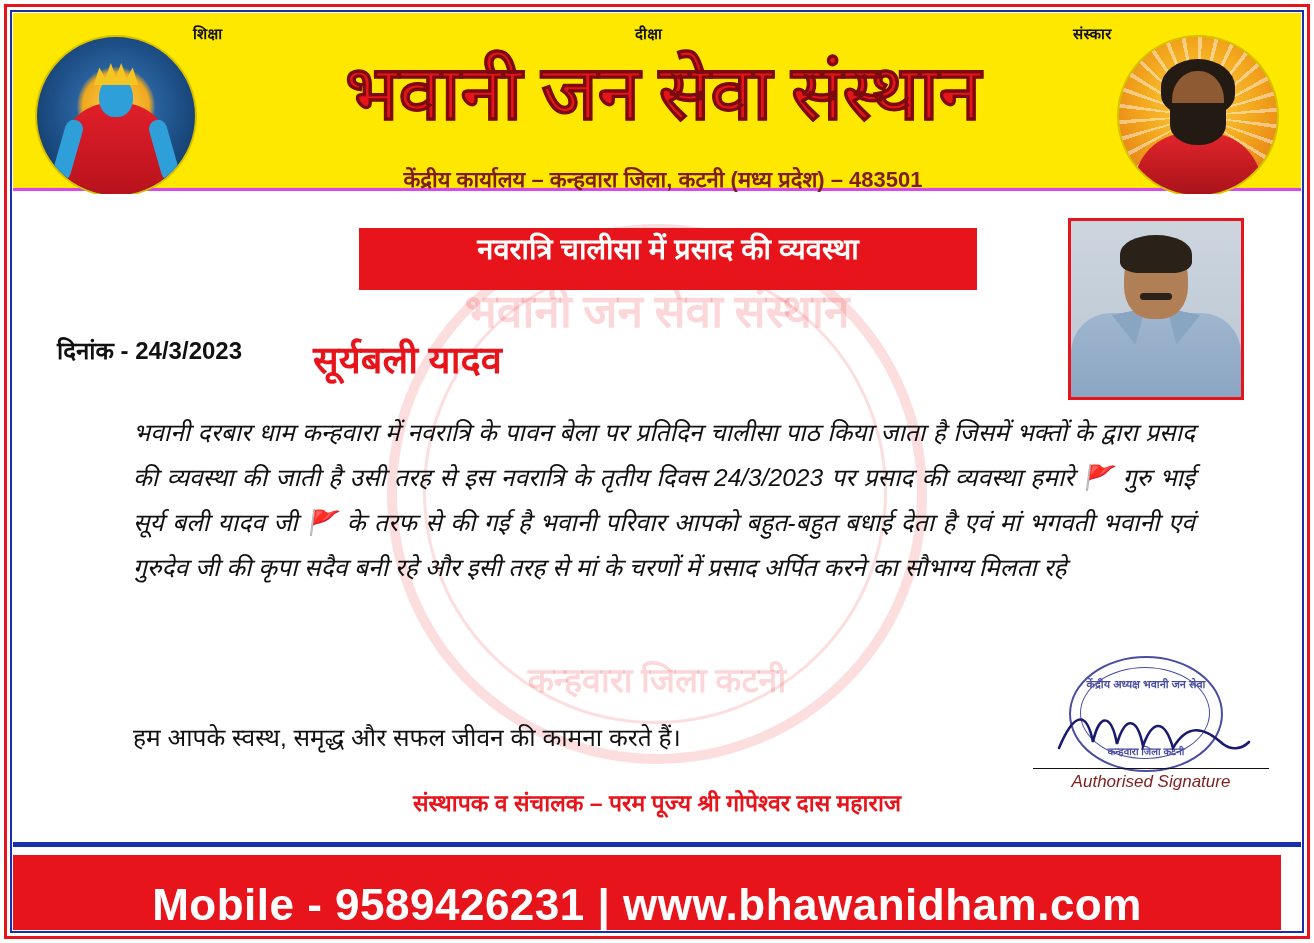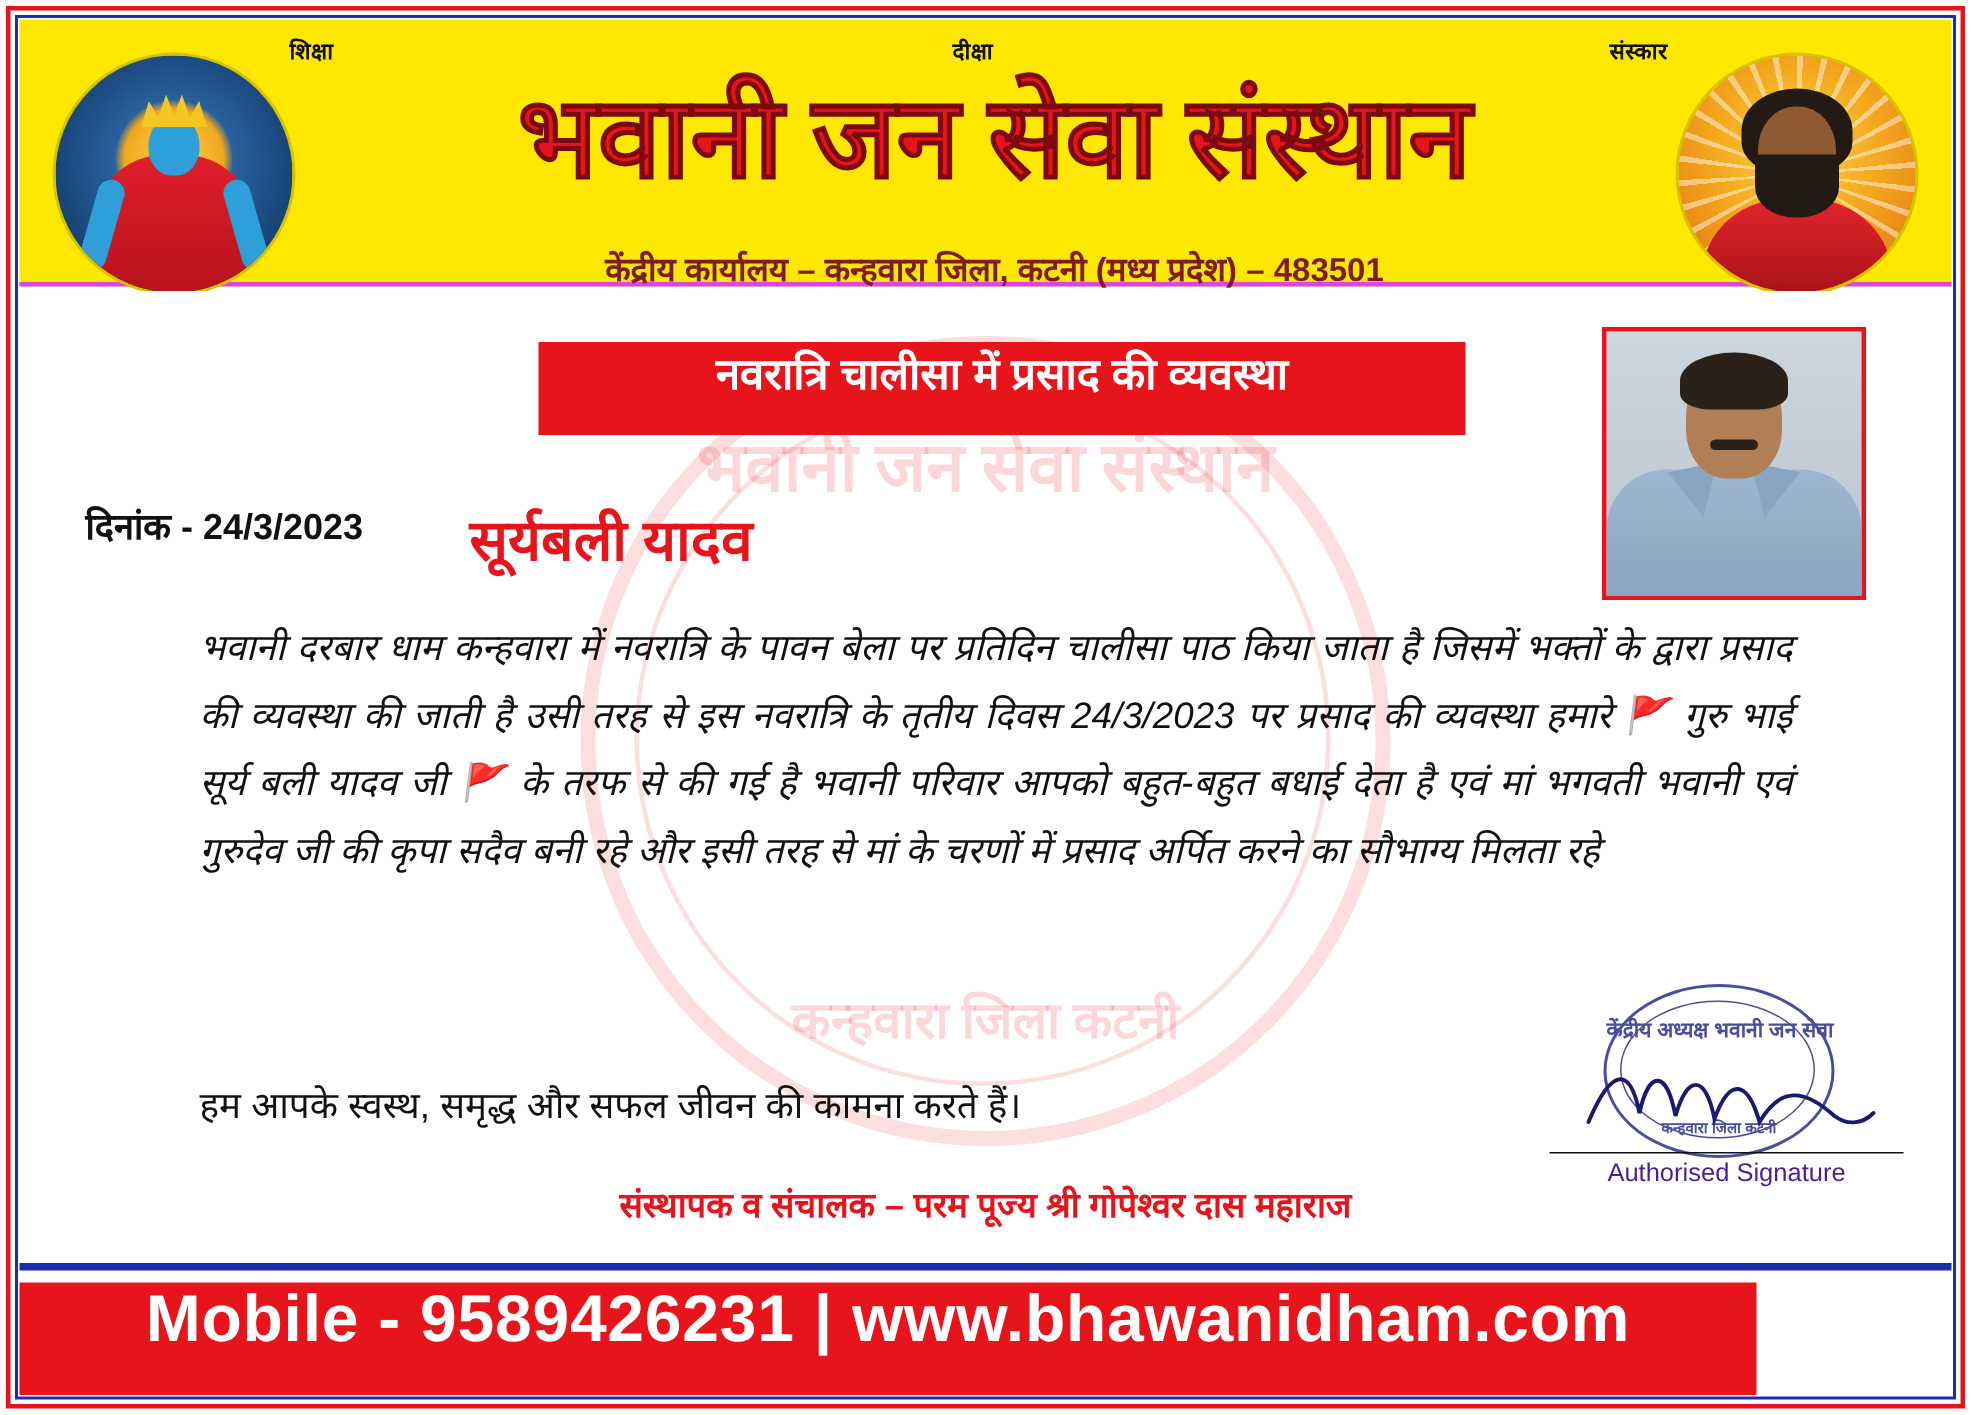--- a/index.html
+++ b/index.html
@@ -371,21 +371,21 @@
     left: 9px; top: 9px;
     width: 128px; height: 90px;
     border-radius: 50%;
     border: 1px solid #2a2f8f;
   }
   .sign-stamp .st-top {
     position: absolute;
     left: 0; top: 18px;
     width: 100%;
     text-align: center;
-    font-size: 14px;
+    font-size: 11px;
     font-weight: bold;
     white-space: nowrap;
   }
   .sign-stamp .st-bottom {
     position: absolute;
     left: 0; bottom: 12px;
     width: 100%;
     text-align: center;
     font-size: 10px;
     font-weight: bold;
@@ -401,38 +401,39 @@
     left: 0; top: 112px;
     width: 236px;
     border-top: 1.5px solid #111111;
   }
   .sign-caption {
     position: absolute;
     left: 0; top: 116px;
     width: 236px;
     text-align: center;
     font-size: 17px;
-    color: #4c1d95;
-    white-space: nowrap;
+    color: #7f1d1d;
+    white-space: nowrap;
+    font-style: italic;
   }
 
   
   .footer-rule {
     position: absolute;
     left: 13px; top: 842px;
     width: 1288px; height: 5px;
     background: #1a2fb0;
   }
   .footer {
     position: absolute;
     left: 13px; top: 855px;
-    width: 1158px; height: 75px;
+    width: 1268px; height: 75px;
     background: #e8141b;
     display: flex;
-    align-items: flex-start;
+    align-items: flex-end;
     justify-content: center;
   }
   .footer span {
     font-size: 44px;
     font-weight: bold;
     color: #ffffff;
     letter-spacing: 0.5px;
     white-space: nowrap;
   }
 </style>

